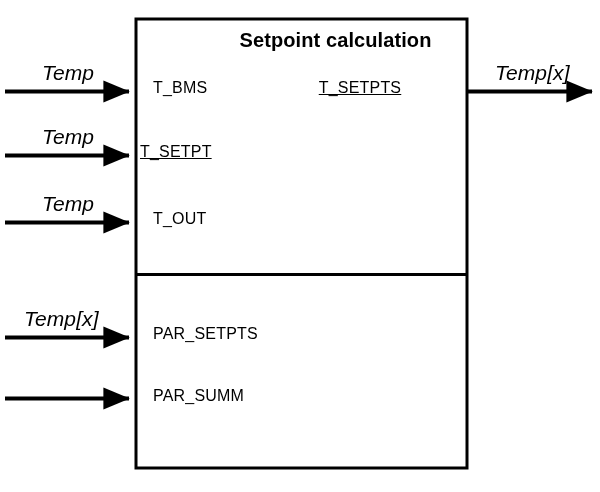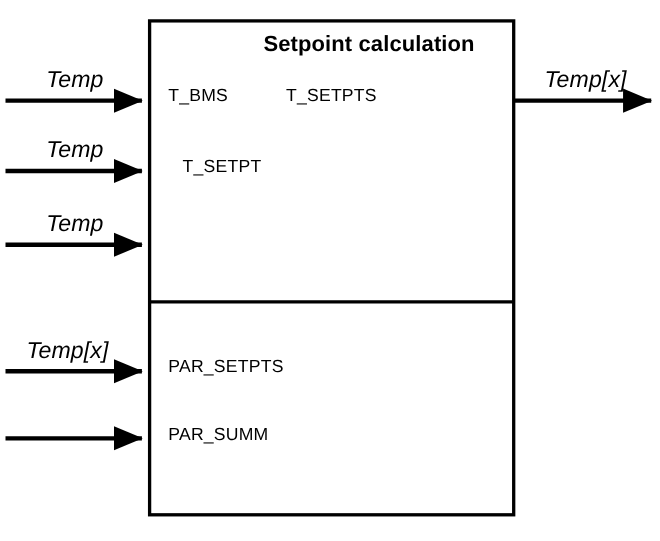--- a/index.html
+++ b/index.html
@@ -41,21 +41,22 @@
     letter-spacing: 0.1px;
   }
   
   .port-label {
     font-size: 16px;
     font-style: normal;
     font-weight: normal;
     letter-spacing: 0.2px;
   }
   .port-label.out {
-    text-align: left;
+    text-align: center;
+    text-decoration: underline;
   }
   
   .block-title {
     font-size: 20px;
     font-weight: bold;
     letter-spacing: 0.1px;
     text-align: center;
   }
 </style>
 </head>
@@ -96,20 +97,21 @@
   <div class="lbl signal-label" style="left:42px; top:193px;">Temp</div>
 
   <div class="lbl signal-label" style="left:24px; top:308px;">Temp[x]</div>
 
   <div class="lbl signal-label" style="left:495px; top:62px;">Temp[x]</div>
 
   <div class="lbl port-label" style="left:153px; top:80px;">T_BMS</div>
 
   <div class="lbl port-label out" style="left:260px; top:80px; width:200px;">T_SETPTS</div>
 
-  <div class="lbl port-label" style="left:166px; top:144px;">T_SETPT</div>
+  <div class="lbl port-label" style="left:140px; top:144px;text-decoration:underline;">T_SETPT</div>
 
+  <div class="lbl port-label" style="left:153px; top:211px;">T_OUT</div>
 
   <div class="lbl port-label" style="left:153px; top:388px;">PAR_SUMM</div>
 
   <div class="lbl port-label" style="left:153px; top:326px;">PAR_SETPTS</div>
 
 </div>
 
 </body></html>

